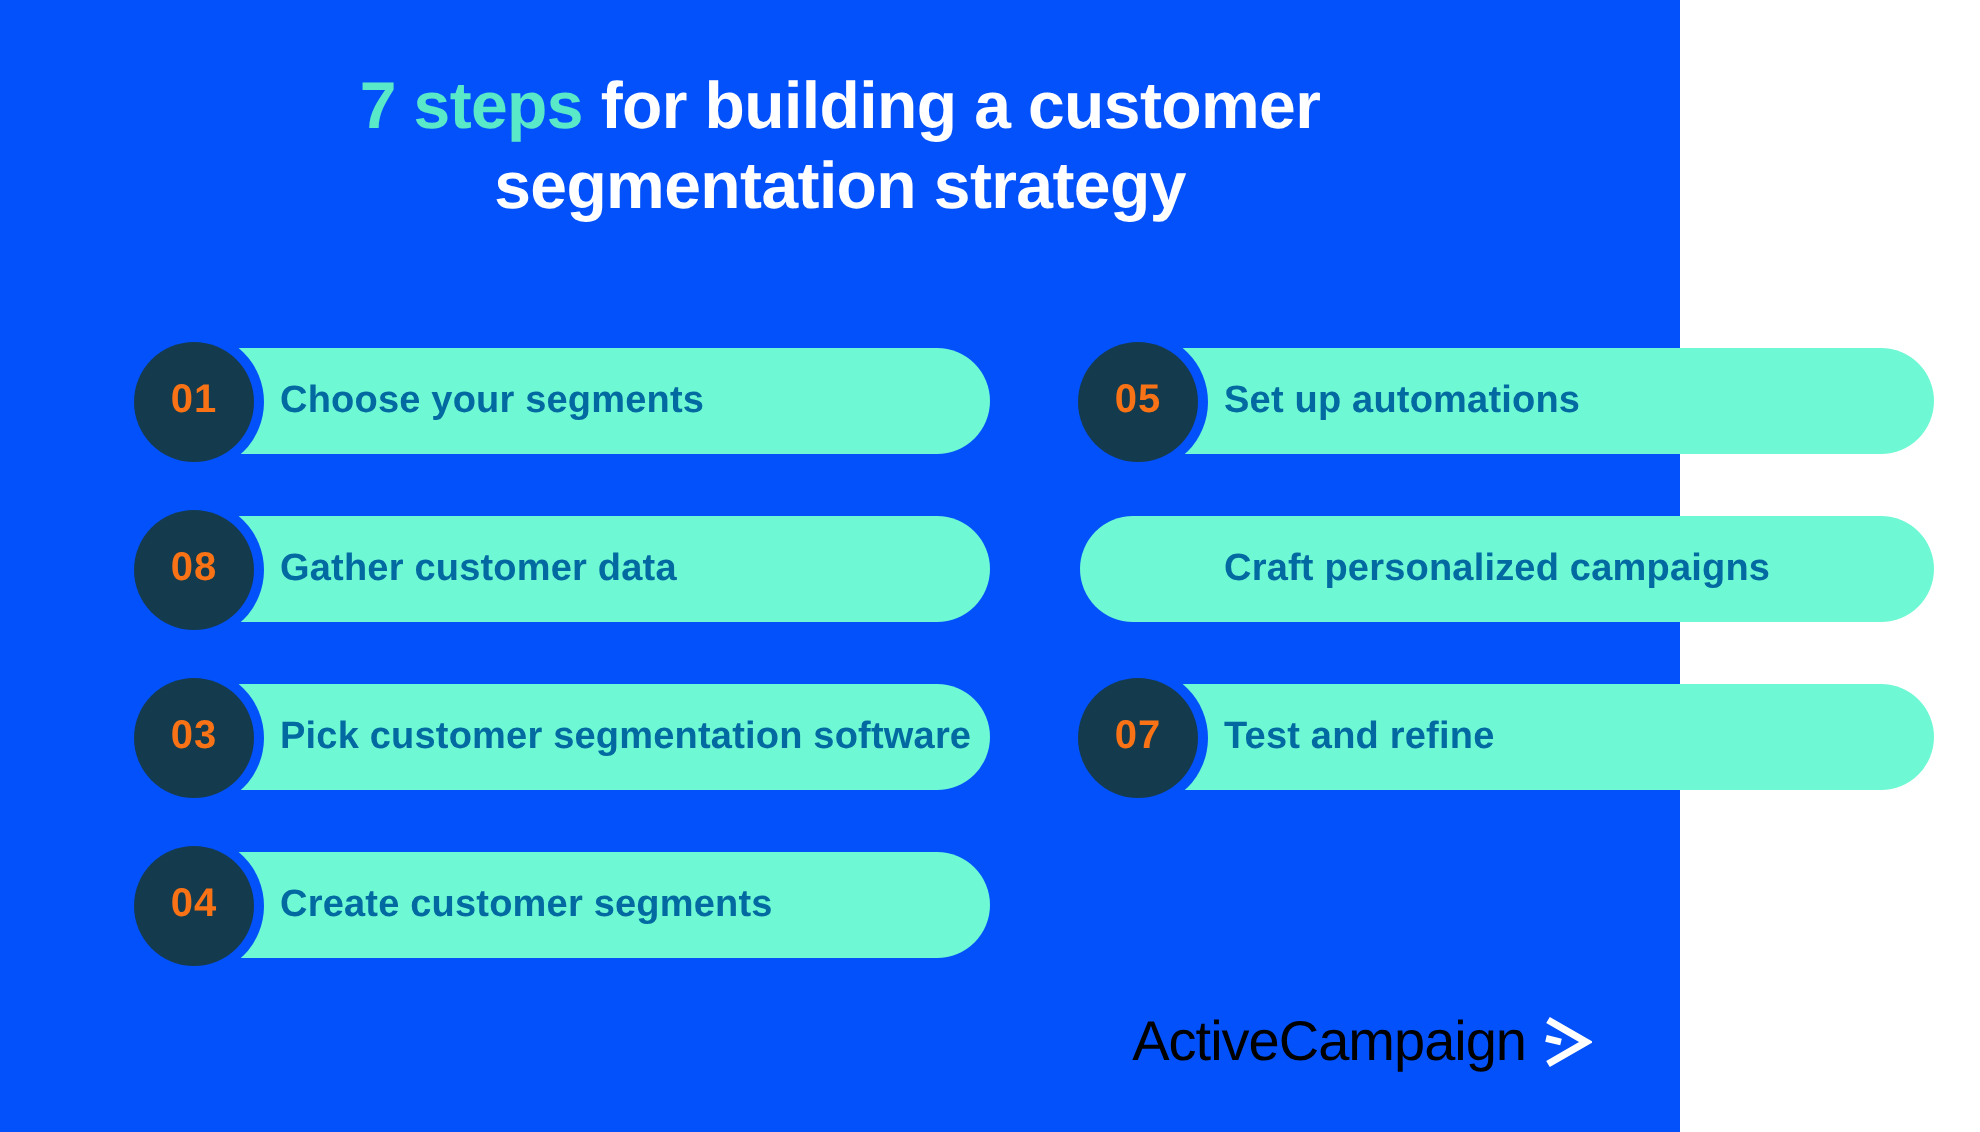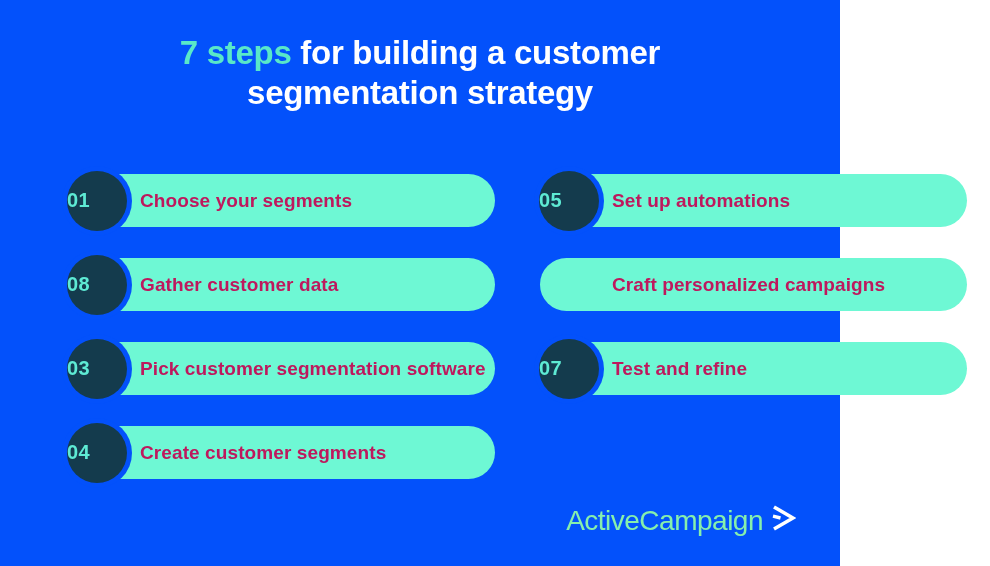--- a/index.html
+++ b/index.html
@@ -46,54 +46,54 @@
   .pill {
     position: relative;
     height: 53px;
     background: #6EF8D4;
     border-radius: 27px;
     display: flex;
     align-items: center;
     padding-left: 72px;
   }
   .pill-label {
-    color: #be185d;
+    color: #0369a1;
     font-size: 19px;
     font-weight: 600;
     letter-spacing: 0.1px;
     white-space: nowrap;
   }
   .num-circle {
     position: absolute;
     left: -1px;
     top: 50%;
     transform: translateY(-50%);
     width: 60px;
     height: 60px;
     border-radius: 50%;
     background: #143B4D;
     box-shadow: 0 0 0 5px #0351FB;
     display: flex;
     align-items: center;
-    justify-content: flex-start;
-    color: #5eead4;
+    justify-content: center;
+    color: #f97316;
     font-size: 20px;
     font-weight: 700;
     letter-spacing: 0.5px;
   }
 
   
   .brand {
     position: absolute;
     top: 505px;
     right: 44px;
     display: flex;
-    align-items: flex-start;
+    align-items: center;
     gap: 7px;
-    color: #86efac;
+    color: #000000;
   }
   .brand-name {
     font-size: 28px;
     font-weight: 400;
     letter-spacing: -0.5px;
     white-space: nowrap;
   }
   .brand-mark { display: block; }
 </style>
 </head>

